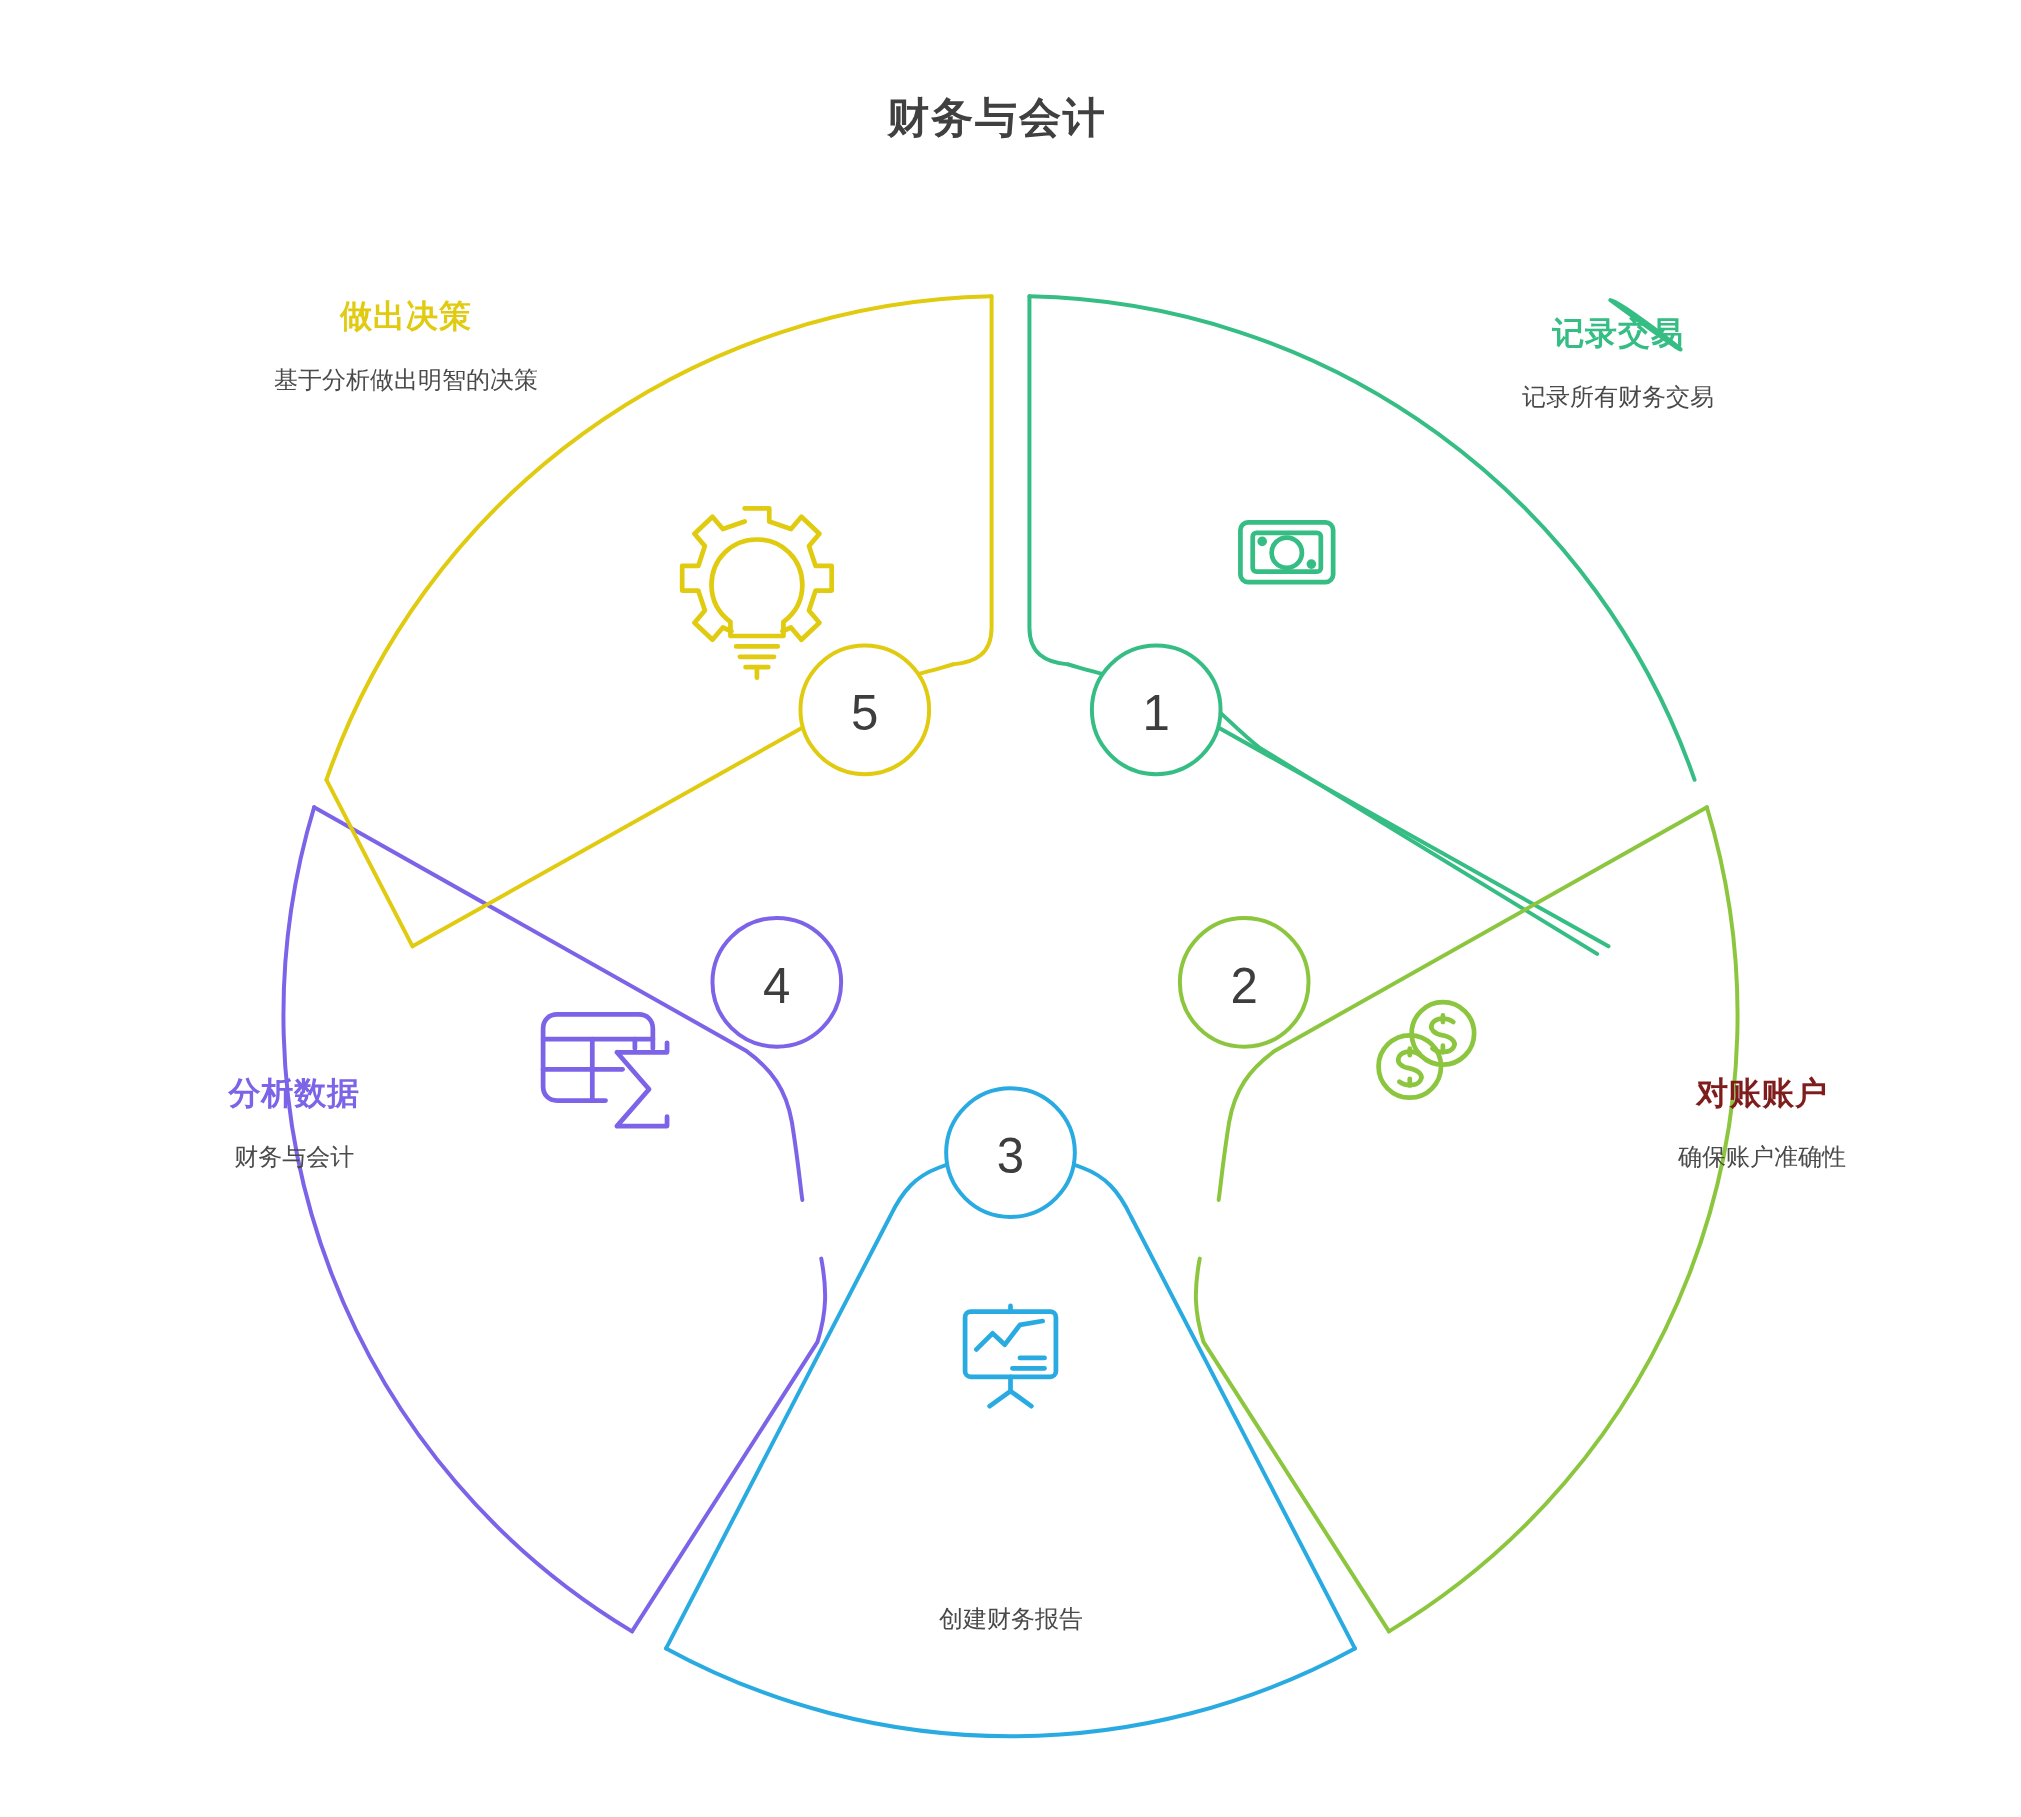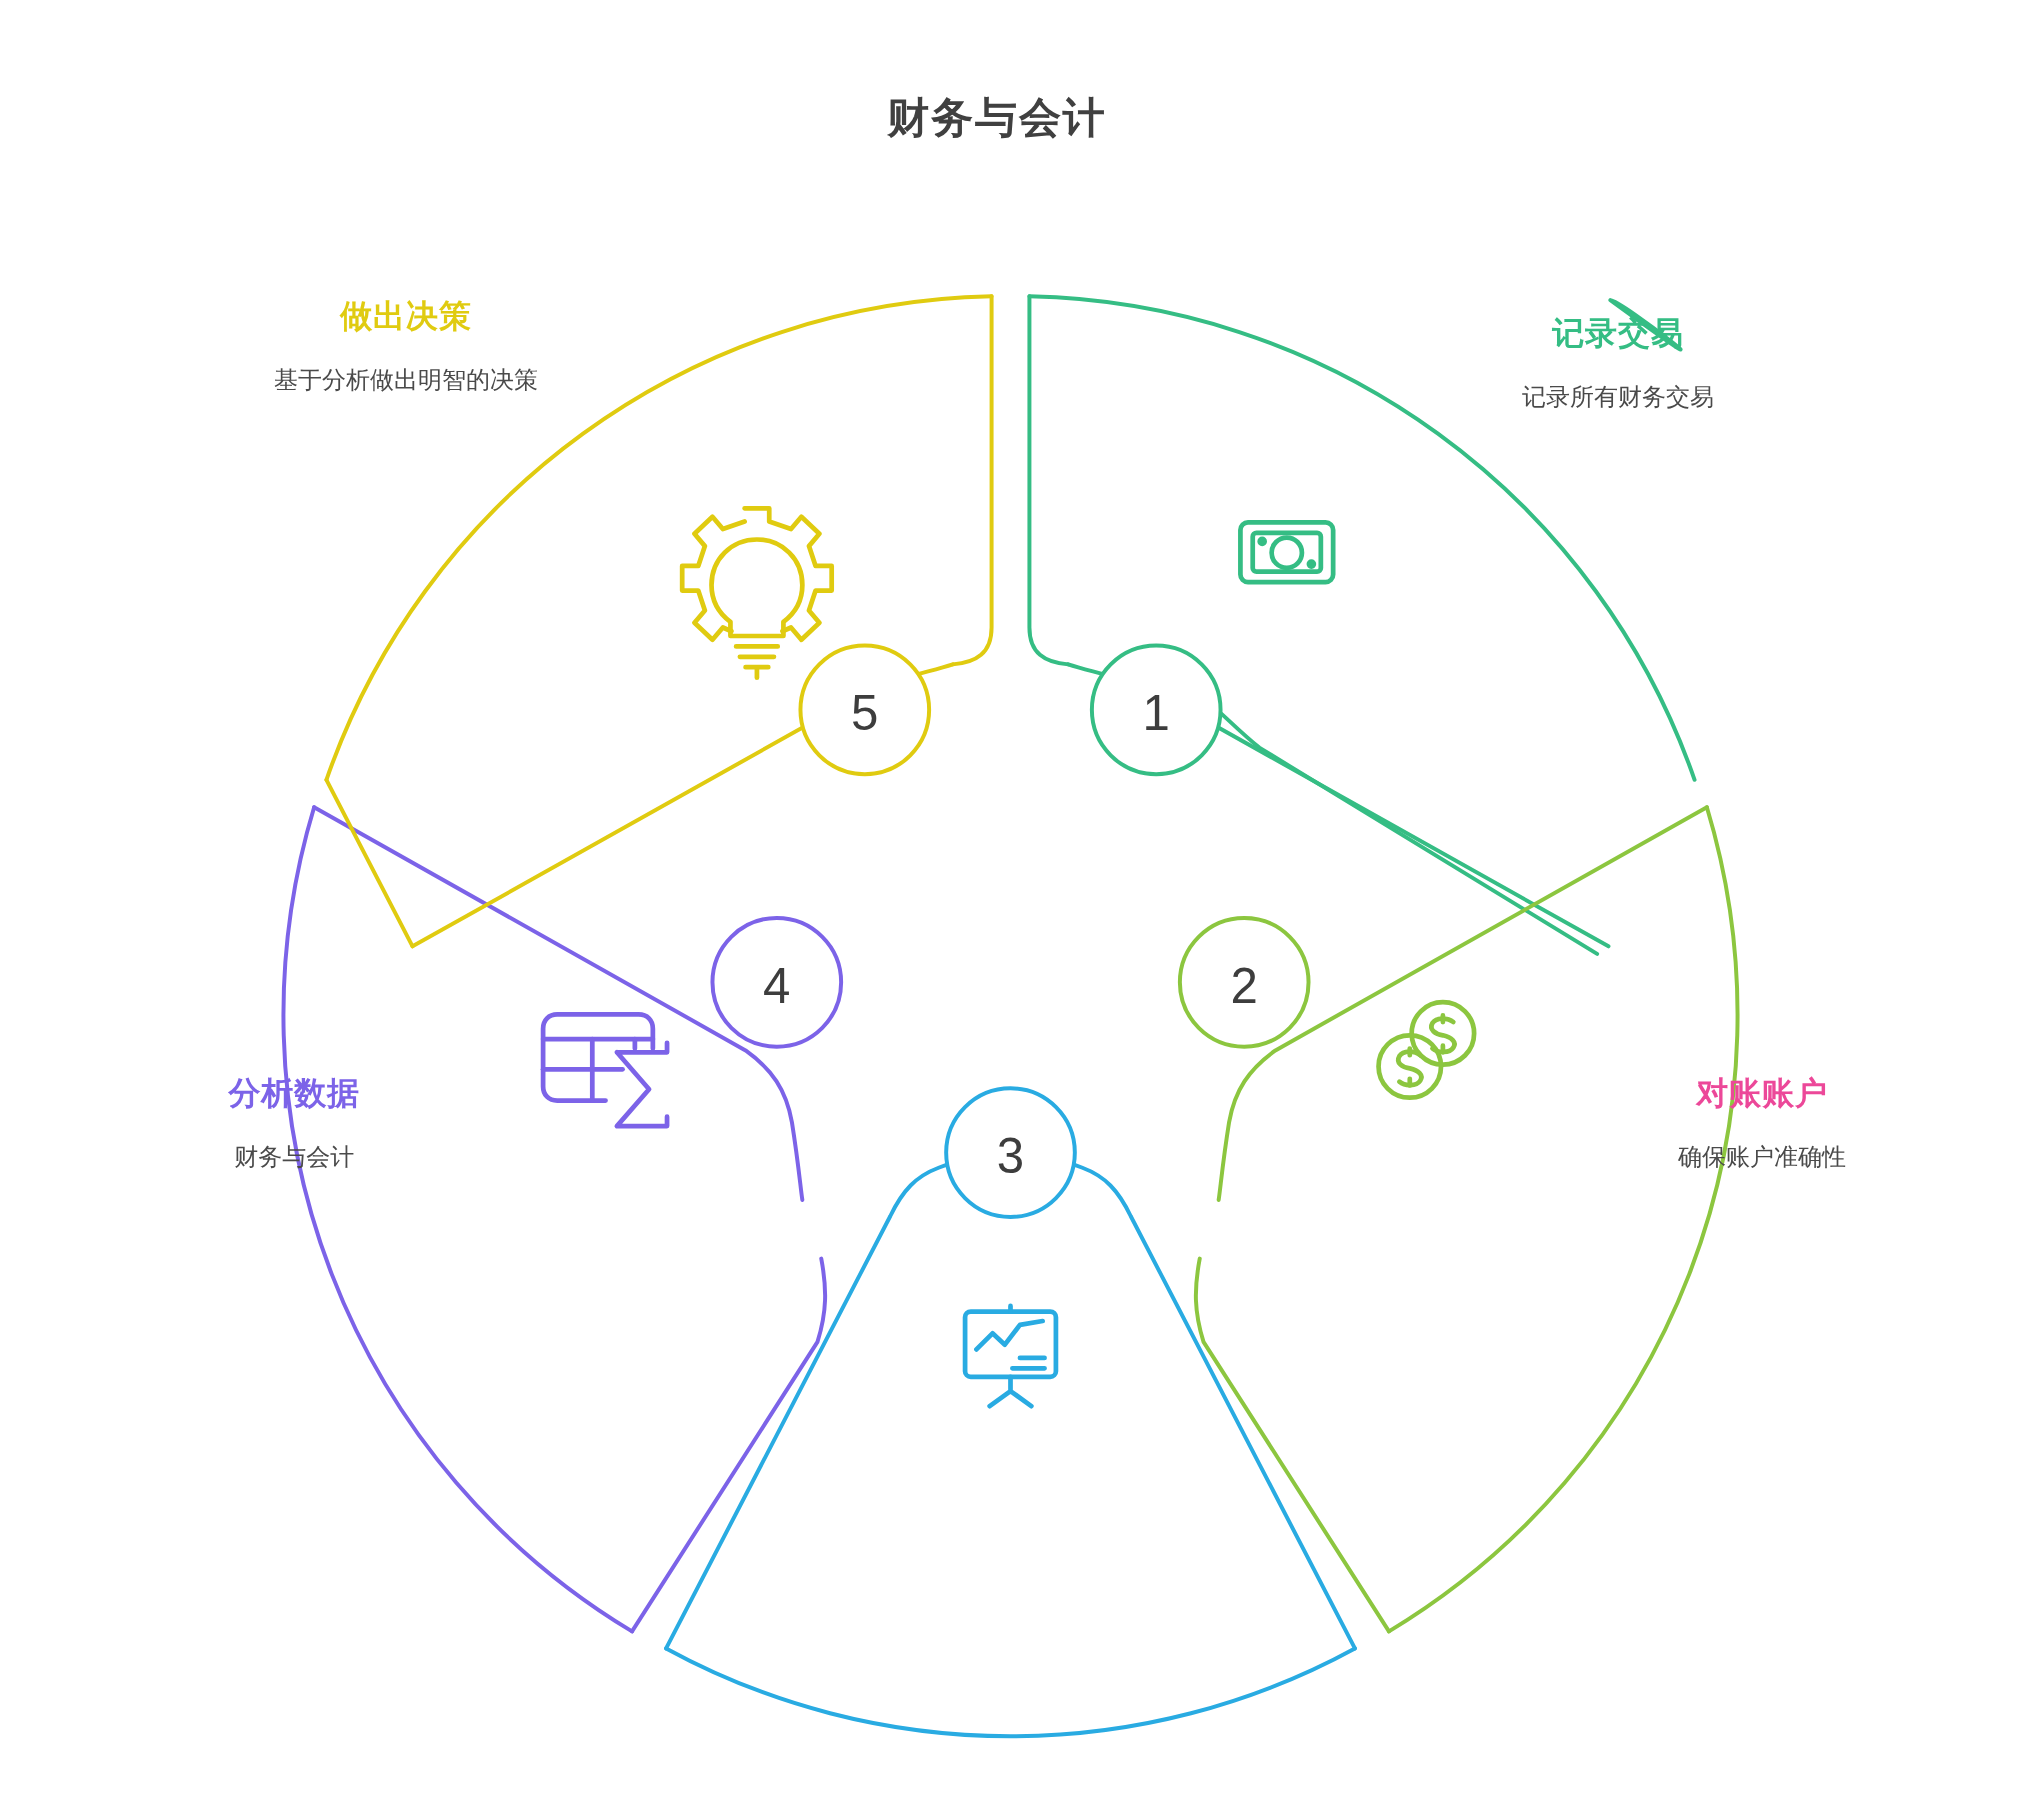--- a/index.html
+++ b/index.html
@@ -223,25 +223,26 @@
   </g>
 
 </svg>
 
 <div class="label-block lbl-right" style="top:312px; left:1522px;">
   <div class="label-title" style="color:#35bd84;">记录交易</div>
   <div class="label-desc">记录所有财务交易</div>
 </div>
 
 <div class="label-block lbl-right" style="top:1072px; left:1678px;">
-  <div class="label-title" style="color:#ec4899;">对账账户</div>
+  <div class="label-title" style="color:#7f1d1d;">对账账户</div>
   <div class="label-desc">确保账户准确性</div>
 </div>
 
 <div class="label-block lbl-center" style="top:1578px; left:727px; width:568px;">
+  <div class="label-desc">创建财务报告</div>
 </div>
 
 <div class="label-block lbl-left" style="top:1072px; right:1661px;">
   <div class="label-title" style="color:#7c63e8;">分析数据</div>
   <div class="label-desc">财务与会计</div>
 </div>
 
 <div class="label-block lbl-left" style="top:295px; right:1483px;">
   <div class="label-title" style="color:#e0cb10;">做出决策</div>
   <div class="label-desc">基于分析做出明智的决策</div>

